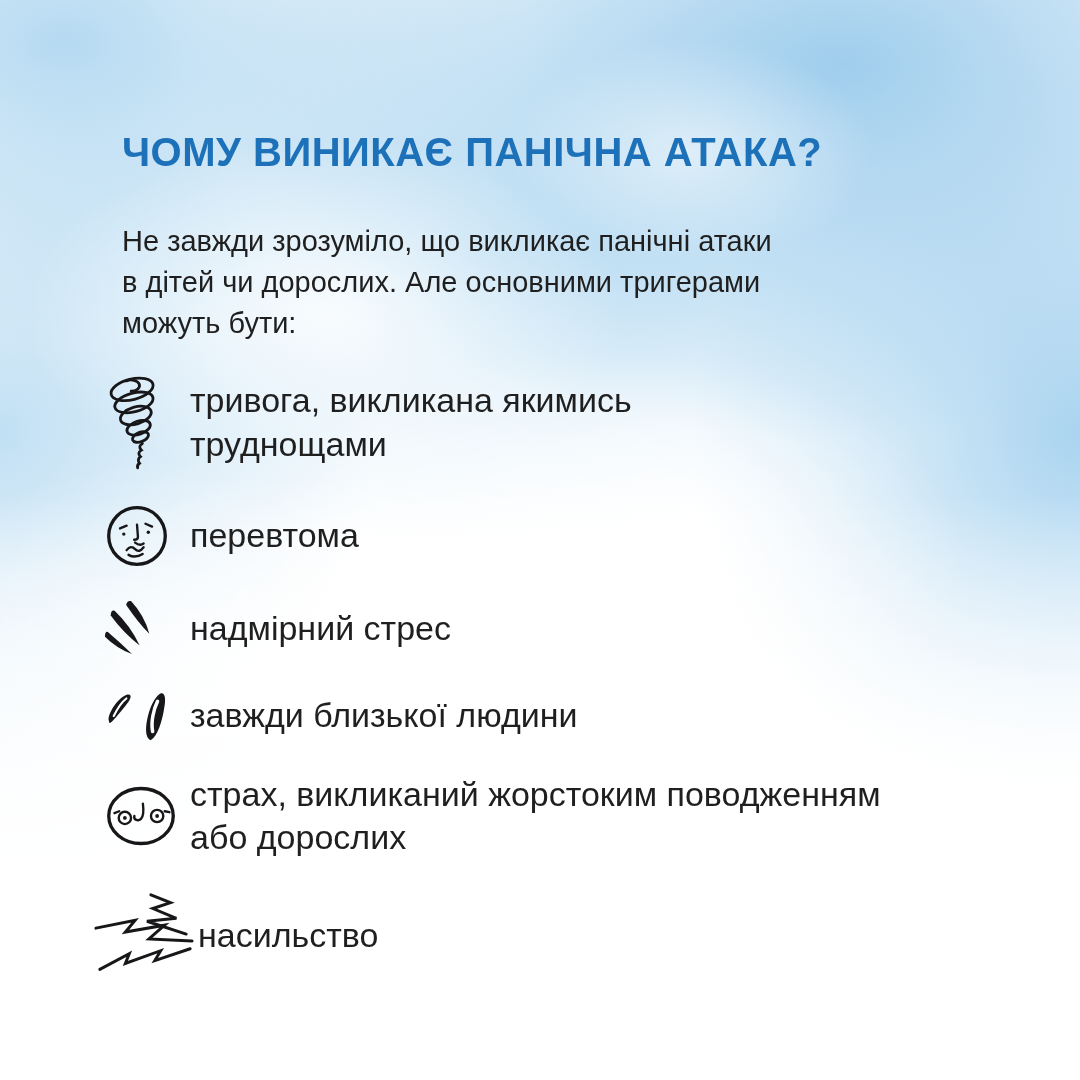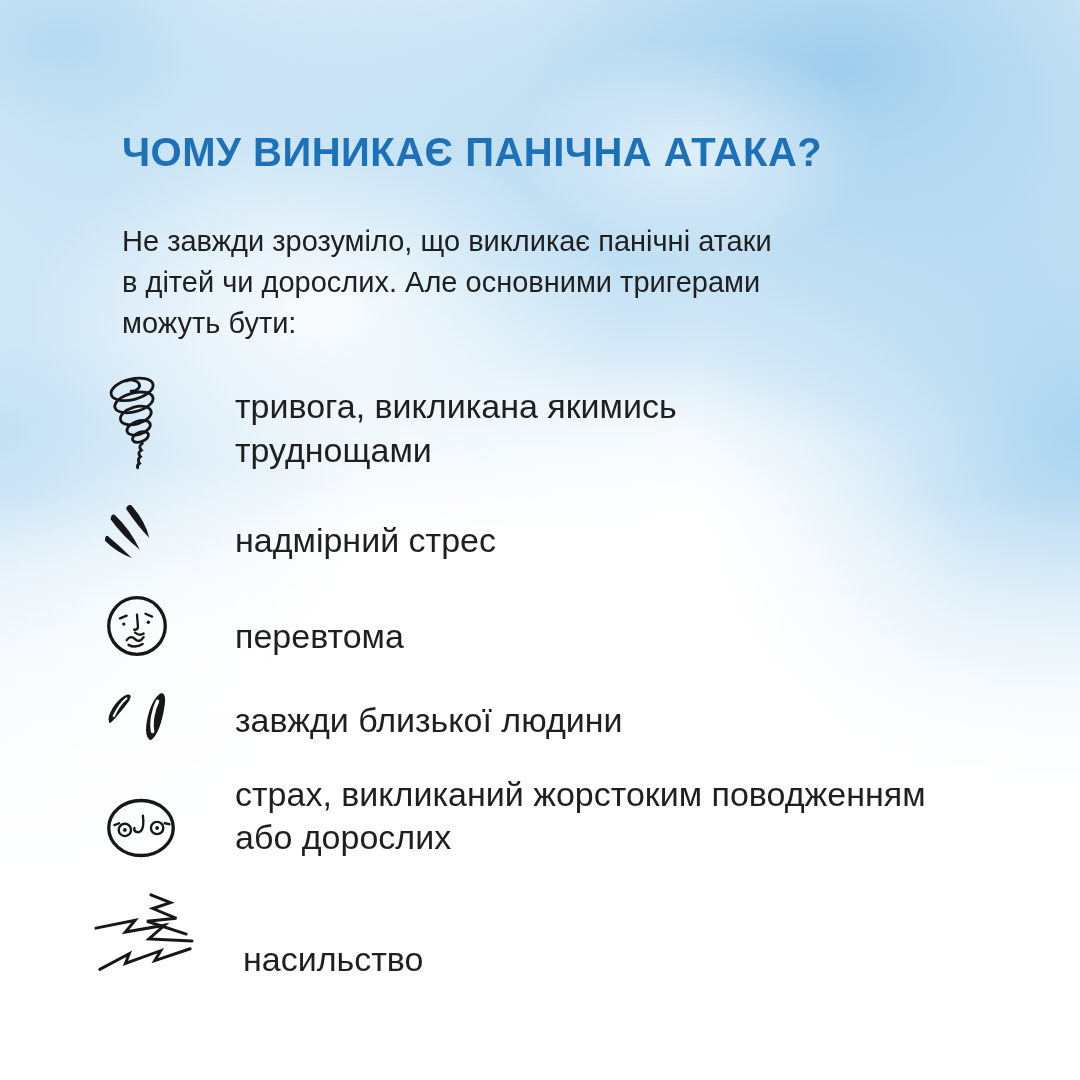--- a/index.html
+++ b/index.html
@@ -45,23 +45,22 @@
     margin: 0 0 28px 122px;
     width: 830px;
     font-size: 29px;
     line-height: 1.42;
     color: #1f1f1f;
     white-space: pre-line;
   }
   .trigger-list { margin: 0; padding: 0; list-style: none; }
   .item {
     display: flex;
-    align-items: flex-end;
+    align-items: center;
     margin: 0 0 30px 104px;
-    gap: 45px;
   }
   .icon-cell {
     flex: 0 0 86px;
     display: flex;
     justify-content: flex-start;
     align-items: center;
   }
   .label {
     font-size: 34px;
     line-height: 1.28;
@@ -100,48 +99,48 @@
               <path d="M41 74 q-5 3 -1 7 q-5 3 -1 7 q-4 3 -1 7 q-3 2 -2 5"></path>
             </g>
           </svg>
         </span>
         <span class="label">тривога, викликана якимись
 труднощами</span>
       </li>
 
       <li class="item">
         <span class="icon-cell">
-          <svg width="54" height="60" viewBox="0 0 56 62" aria-hidden="true">
-            <g class="ink-fill">
-              <path d="M28 2 Q42 17 47 36 Q36 25 23 6 Q24 1 28 2 Z"></path>
-              <path d="M11 12 Q27 27 37 48 Q20 35 7 17 Q7 11 11 12 Z"></path>
-              <path d="M4 34 Q17 45 29 57 Q13 51 1 39 Q1 33 4 34 Z"></path>
-            </g>
-          </svg>
-        </span>
-        <span class="label">надмірний стрес</span>
-      </li>
-
-      <li class="item">
-        <span class="icon-cell">
           <svg width="66" height="66" viewBox="0 0 70 70" aria-hidden="true">
             <circle class="ink-stroke" stroke-width="3.5" cx="35" cy="35" r="30"></circle>
             <g class="ink-stroke" stroke-width="2.5">
               <path d="M17 27 l7 -3"></path>
               <path d="M44 22 l7 3"></path>
               <path d="M35 23 l1 13 q0 3 -4 3"></path>
               <path d="M33 42 q5 4 9 1"></path>
               <path d="M24 50 c3 -4 6 -4 9 -1 c3 3 6 2 9 -2"></path>
               <path d="M26 55 q7 4 15 -1"></path>
             </g>
             <circle class="ink-fill" cx="21" cy="33" r="1.8"></circle>
             <circle class="ink-fill" cx="47" cy="31" r="1.8"></circle>
           </svg>
         </span>
         <span class="label">перевтома</span>
+      </li>
+
+      <li class="item">
+        <span class="icon-cell">
+          <svg width="54" height="60" viewBox="0 0 56 62" aria-hidden="true">
+            <g class="ink-fill">
+              <path d="M28 2 Q42 17 47 36 Q36 25 23 6 Q24 1 28 2 Z"></path>
+              <path d="M11 12 Q27 27 37 48 Q20 35 7 17 Q7 11 11 12 Z"></path>
+              <path d="M4 34 Q17 45 29 57 Q13 51 1 39 Q1 33 4 34 Z"></path>
+            </g>
+          </svg>
+        </span>
+        <span class="label">надмірний стрес</span>
       </li>
 
       <li class="item">
         <span class="icon-cell">
           <svg width="72" height="54" viewBox="0 0 74 54" aria-hidden="true">
             <path class="ink-fill" d="M5 32 C3 26 14 8 24 5 C29 4 28 9 24 14 C18 22 11 30 8 33 C6 35 5 34 5 32 Z"></path>
             <path d="M10 27 C14 19 19 12 23 9" fill="none" stroke="#ffffff" stroke-width="2.2" stroke-linecap="round"></path>
             <path class="ink-fill" d="M48 52 C42 50 42 38 46 24 C49 14 54 6 58 4 C62 2 64 8 62 18 C60 32 55 48 48 52 Z"></path>
             <path d="M50 43 C48 33 51 20 55 12" fill="none" stroke="#ffffff" stroke-width="3.6" stroke-linecap="round"></path>
           </svg>

